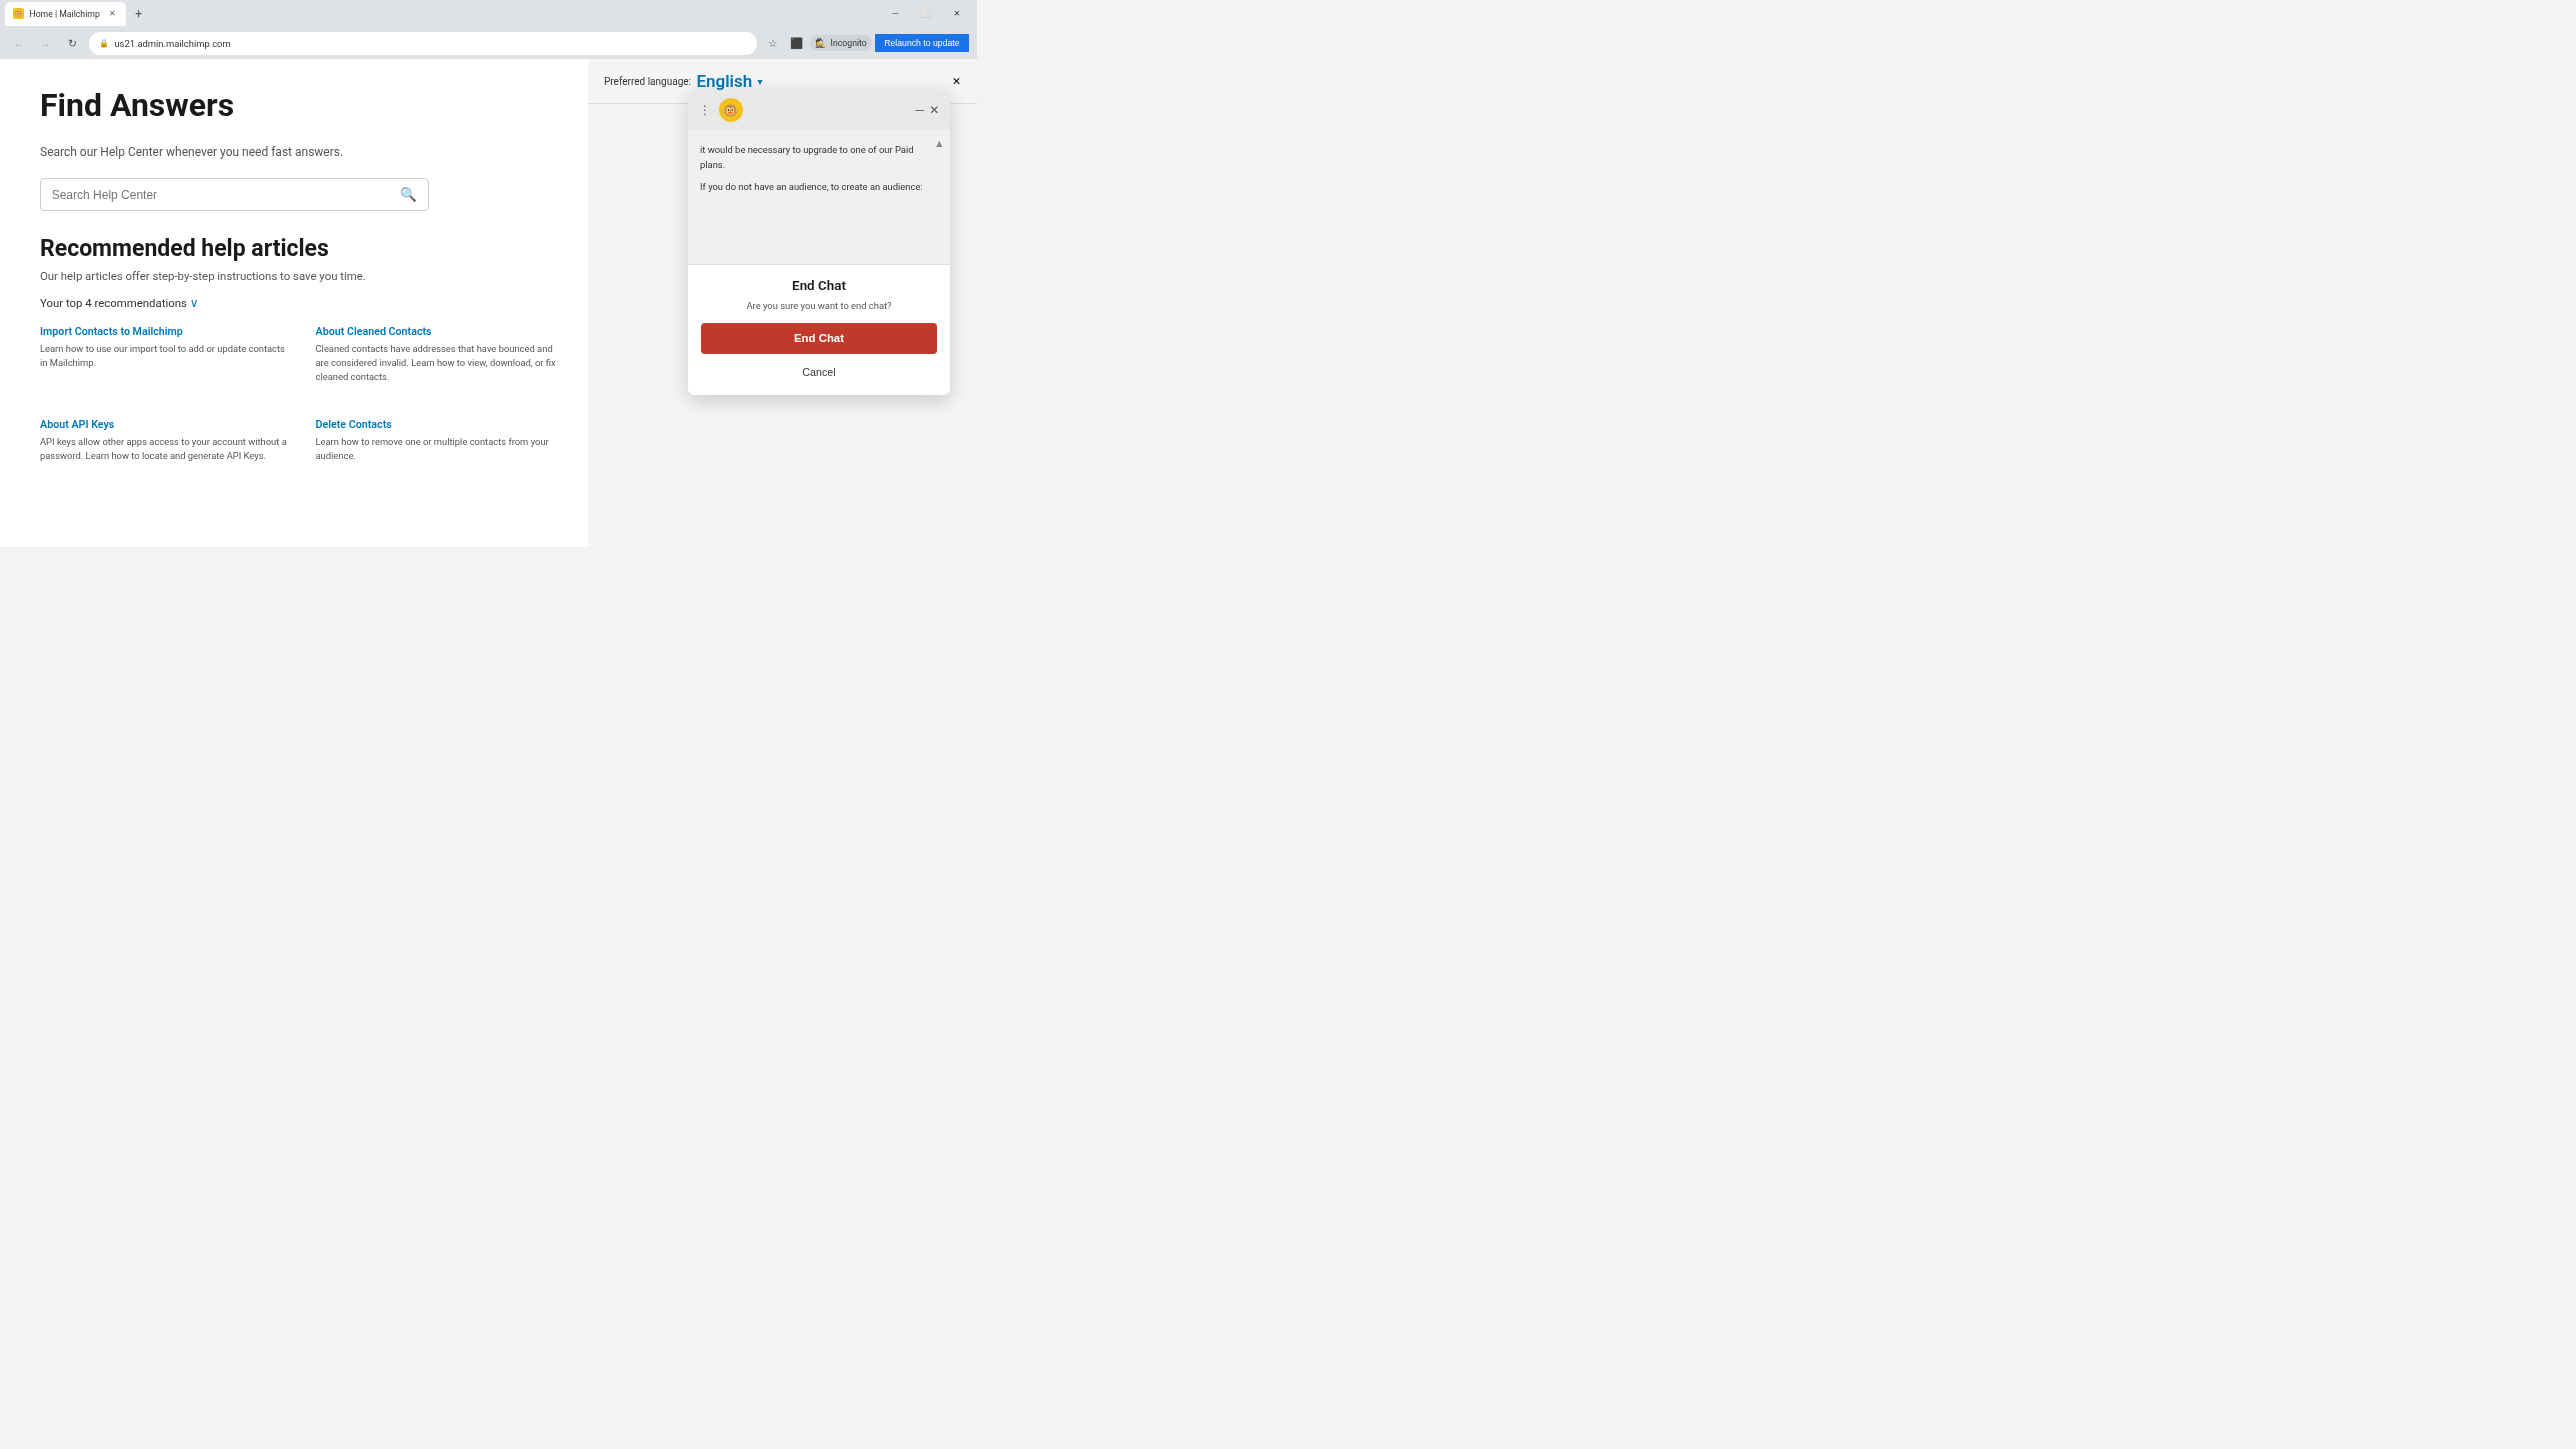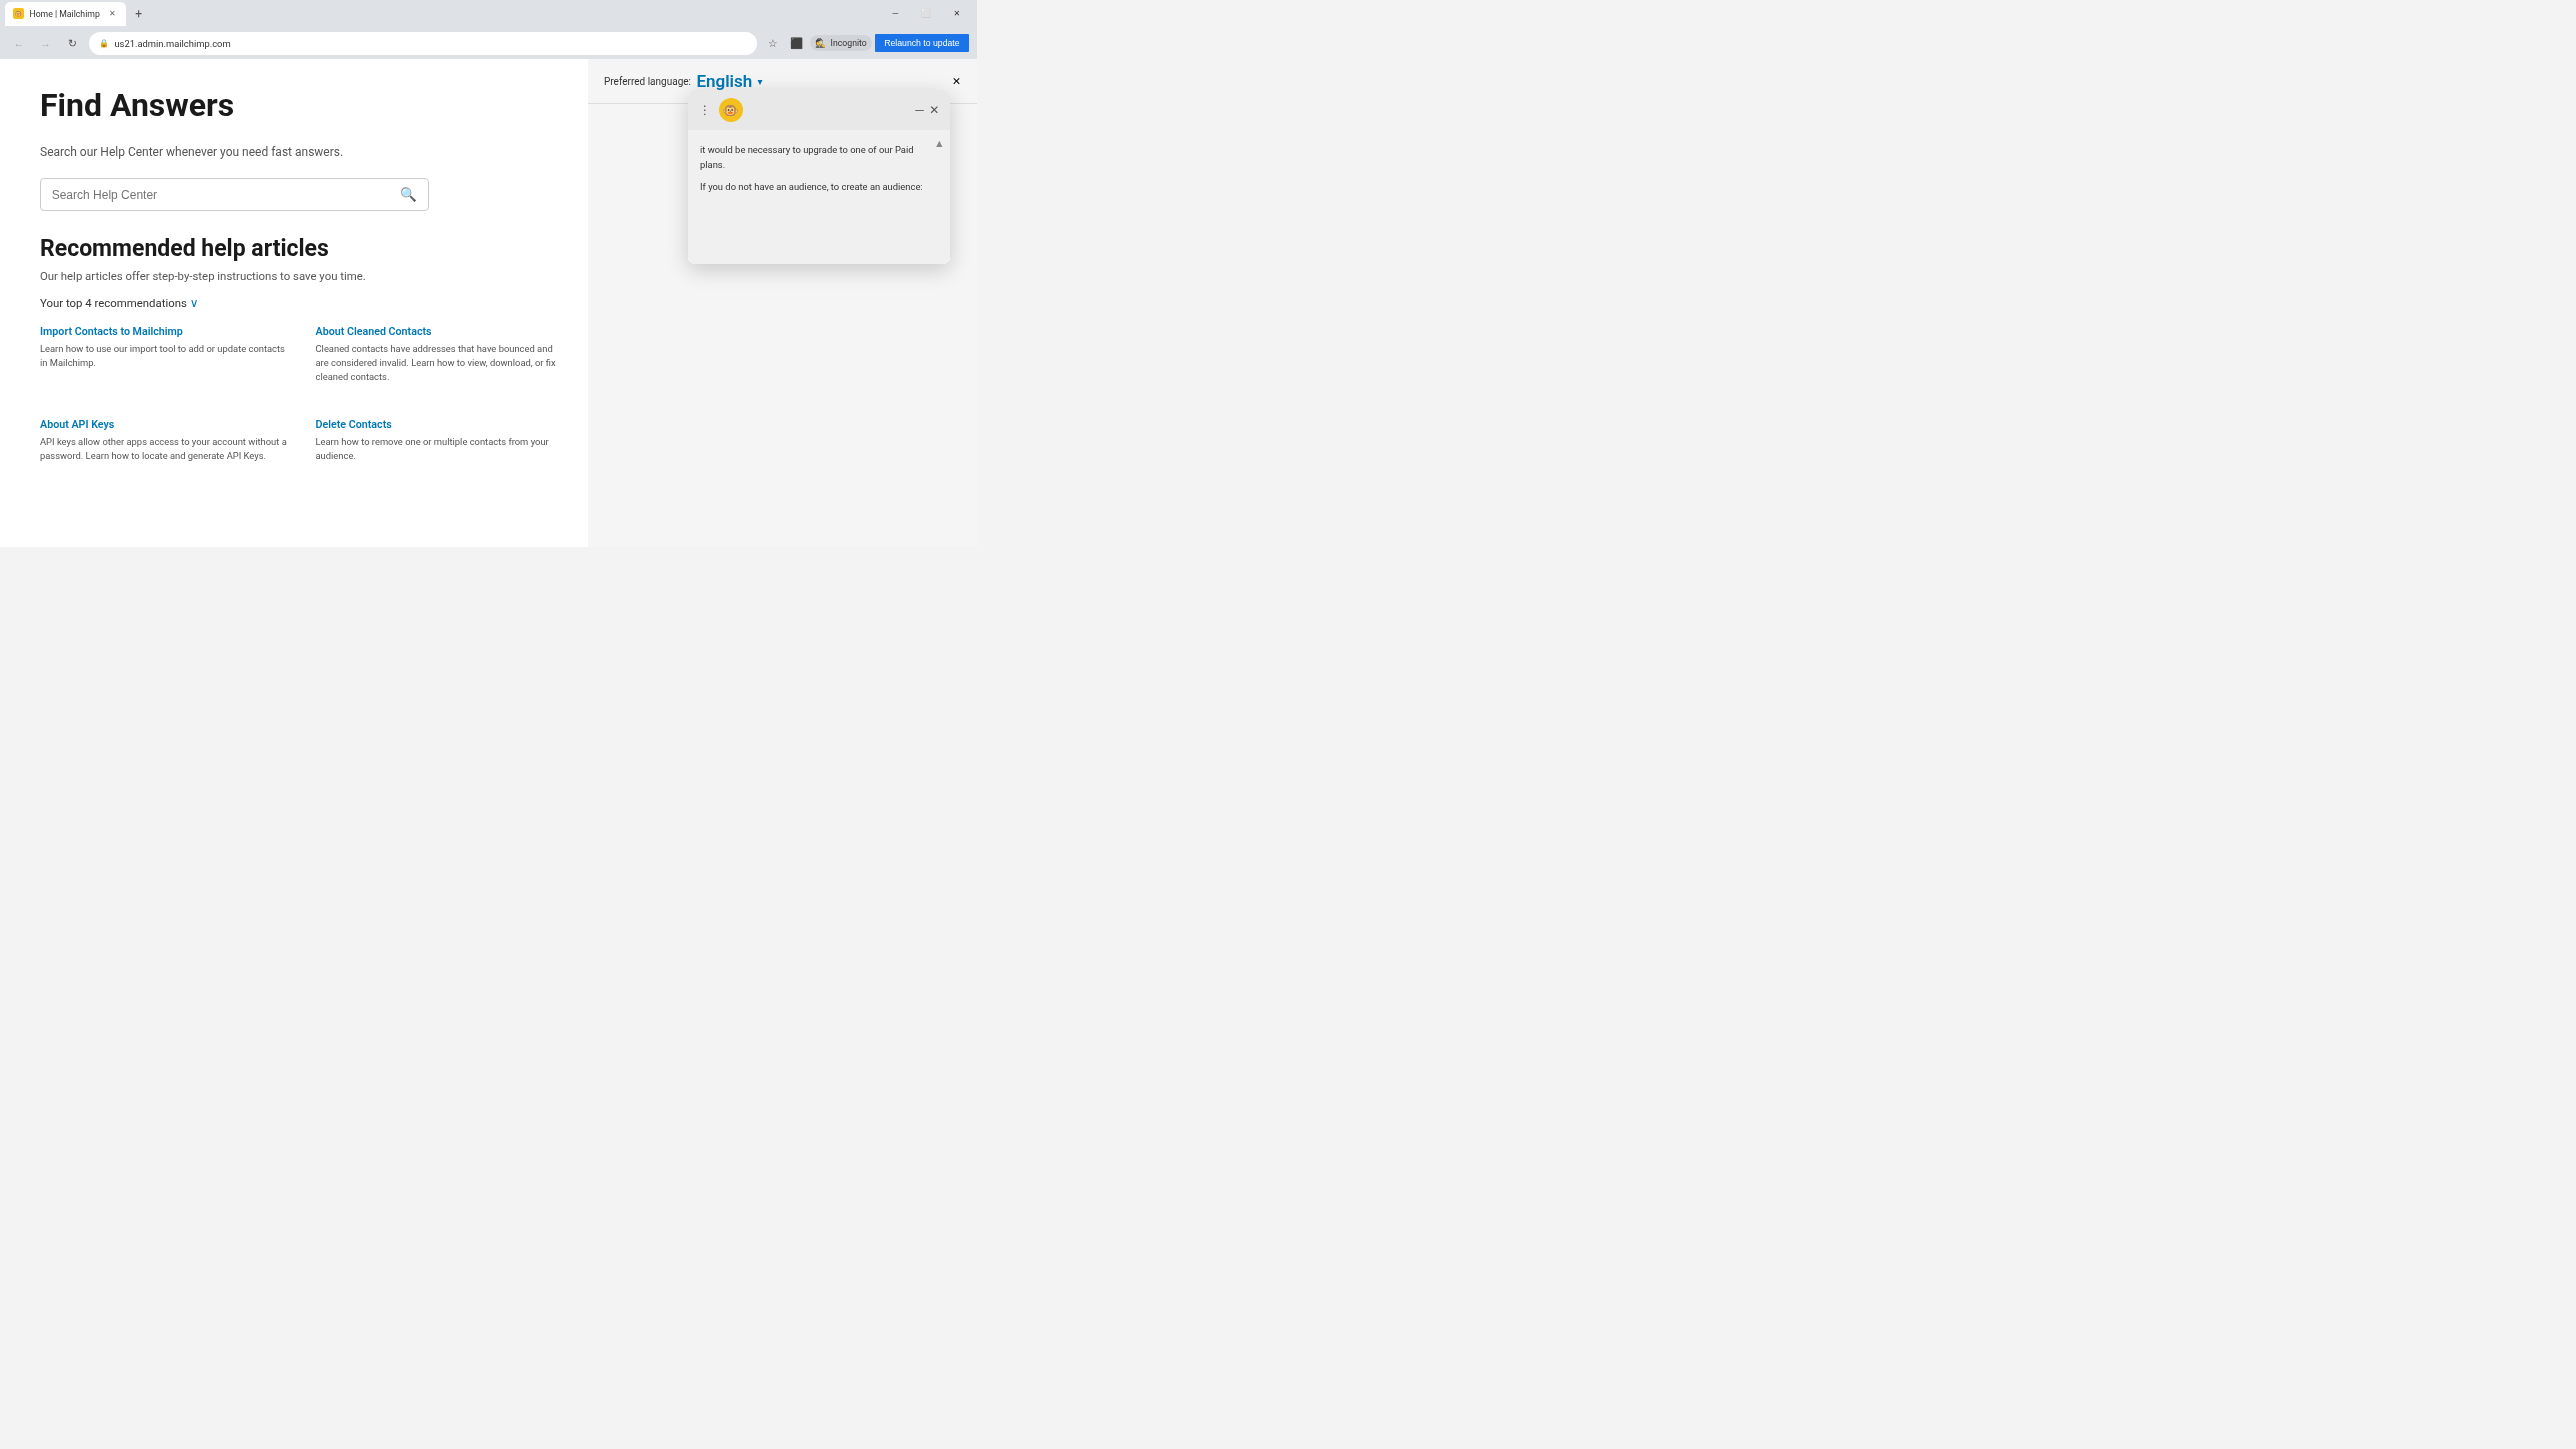--- a/index.html
+++ b/index.html
@@ -518,16 +518,22 @@
     </div>
 
     <div class="chat-body">
       <span class="chat-scroll-btn">▲</span>
       <div class="chat-message-text">
         <p>it would be necessary to upgrade to one of our Paid plans.</p>
         <p>If you do not have an audience, to create an audience:</p>
       </div>
     </div>
 
+    <div class="end-chat-dialog">
+      <div class="end-chat-title">End Chat</div>
+      <div class="end-chat-subtitle">Are you sure you want to end chat?</div>
+      <button class="end-chat-btn">End Chat</button>
+      <button class="cancel-btn">Cancel</button>
+    </div>
   </div>
 
 </div>
 
 
 </body></html>

